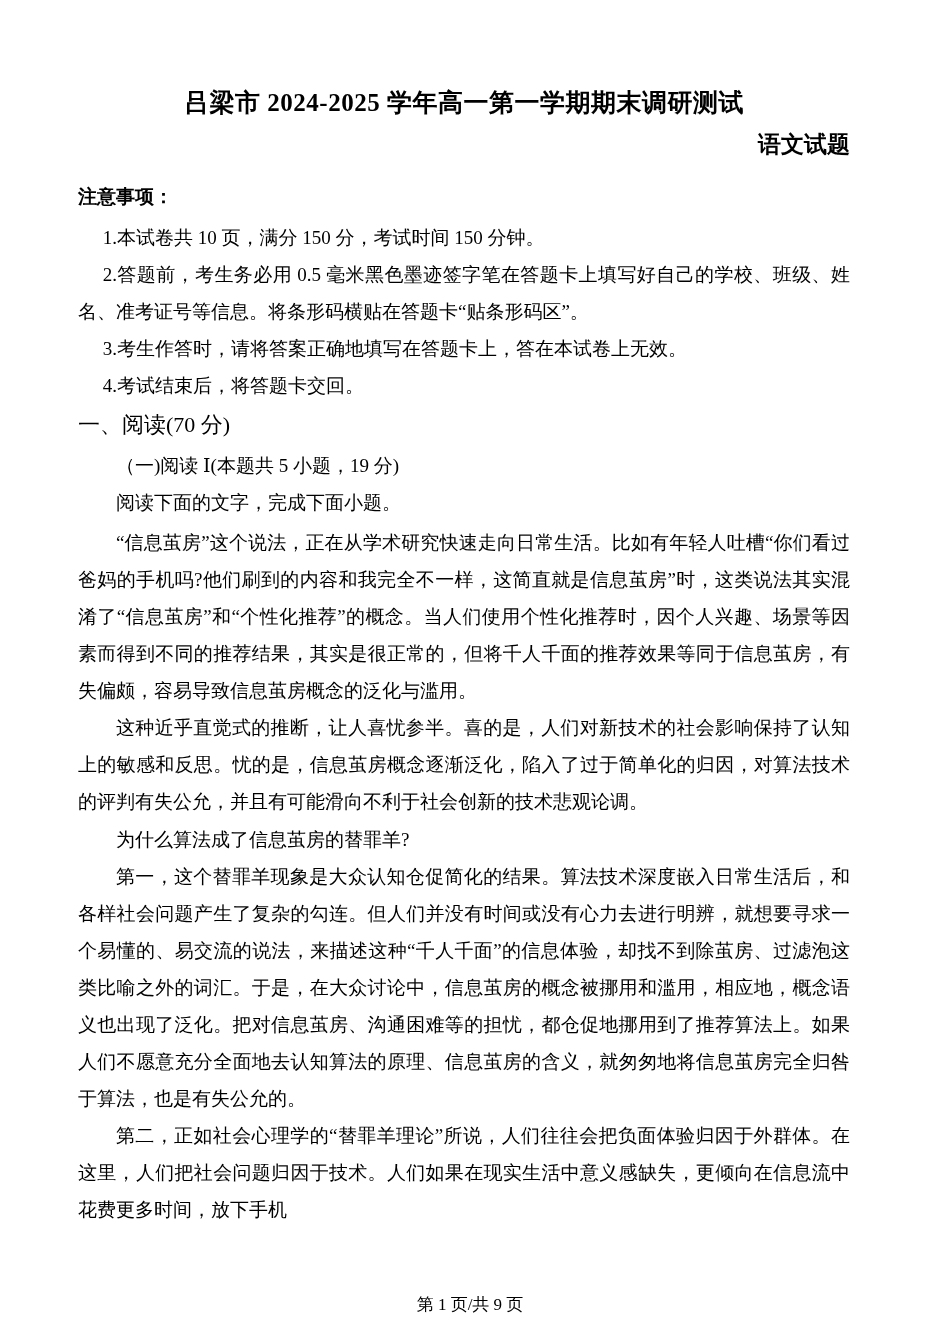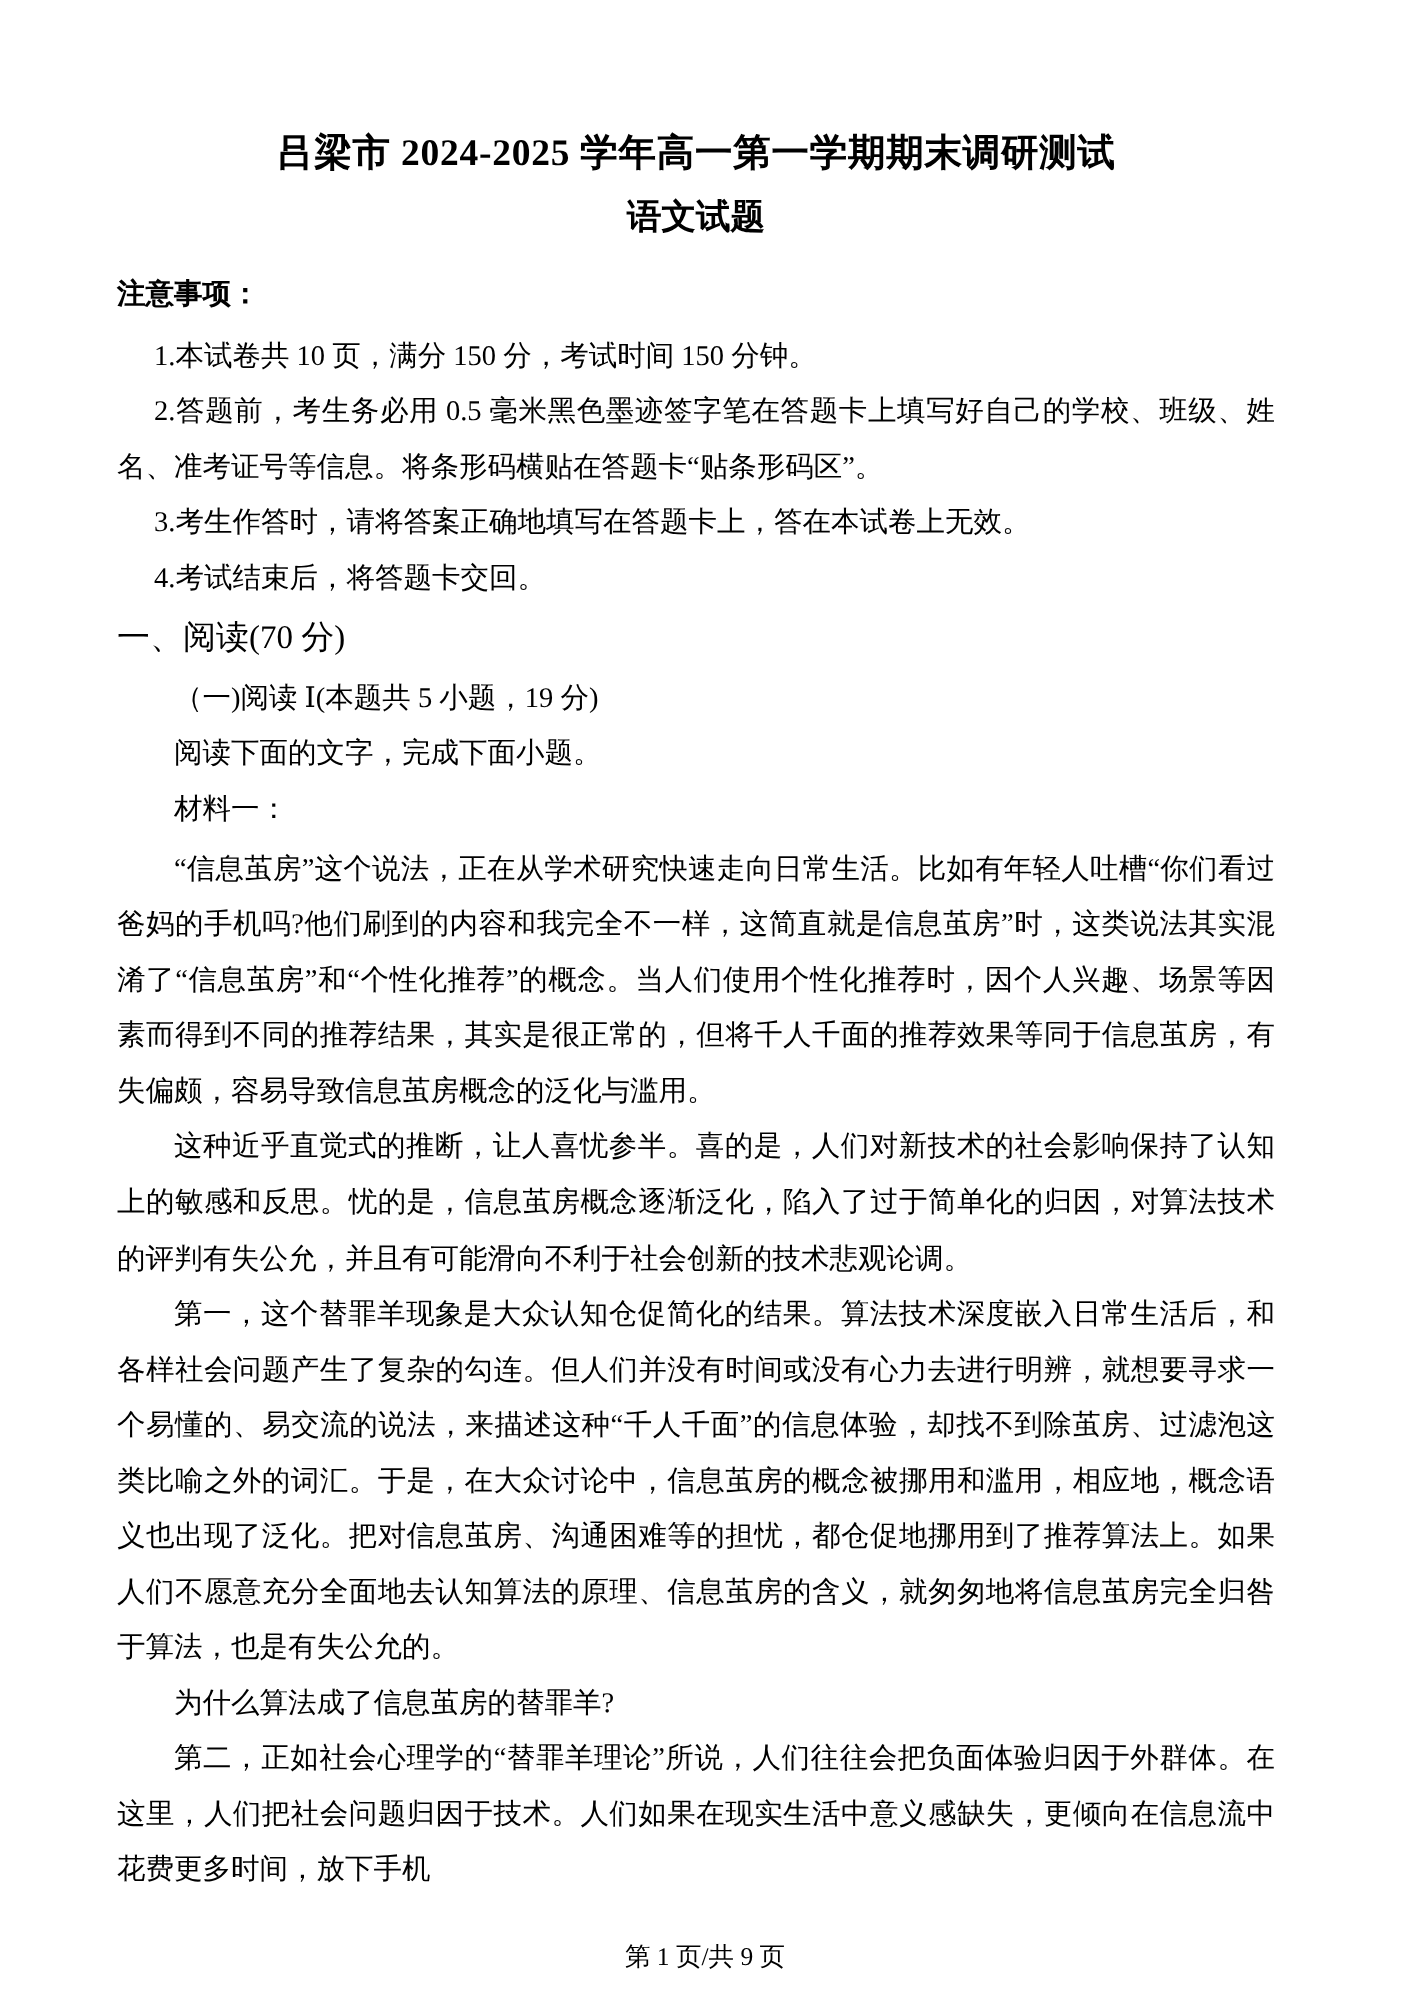--- a/index.html
+++ b/index.html
@@ -23,21 +23,21 @@
   }
   .doc-title {
     text-align: center;
     font-size: 25px;
     font-weight: bold;
     letter-spacing: 0.5px;
     margin: 0 0 6px 0;
     line-height: 1.5;
   }
   .doc-subtitle {
-    text-align: center;
+    text-align: right;
     font-size: 23px;
     font-weight: bold;
     margin: 0 0 18px 0;
     line-height: 1.45;
   }
   .notice-head {
     font-size: 19px;
     font-weight: bold;
     margin: 0 0 4px 0;
     line-height: 1.9;
@@ -93,25 +93,24 @@
   <p class="para indent-half">2.答题前，考生务必用 0.5 毫米黑色墨迹签字笔在答题卡上填写好自己的学校、班级、姓名、准考证号等信息。将条形码横贴在答题卡“贴条形码区”。</p>
   <p class="para indent-half">3.考生作答时，请将答案正确地填写在答题卡上，答在本试卷上无效。</p>
   <p class="para indent-half">4.考试结束后，将答题卡交回。</p>
 
   <div class="section-head">一、阅读(70 分)</div>
 
   <div class="sub-head">（一)阅读 Ⅰ(本题共 5 小题，19 分)</div>
 
   <p class="para indent1">阅读下面的文字，完成下面小题。</p>
 
-  <p class="para indent1">材料一：</p>
 
   <div class="body-block">
     <p class="para indent1">“信息茧房”这个说法，正在从学术研究快速走向日常生活。比如有年轻人吐槽“你们看过爸妈的手机吗?他们刷到的内容和我完全不一样，这简直就是信息茧房”时，这类说法其实混淆了“信息茧房”和“个性化推荐”的概念。当人们使用个性化推荐时，因个人兴趣、场景等因素而得到不同的推荐结果，其实是很正常的，但将千人千面的推荐效果等同于信息茧房，有失偏颇，容易导致信息茧房概念的泛化与滥用。</p>
     <p class="para indent1">这种近乎直觉式的推断，让人喜忧参半。喜的是，人们对新技术的社会影响保持了认知上的敏感和反思。忧的是，信息茧房概念逐渐泛化，陷入了过于简单化的归因，对算法技术的评判有失公允，并且有可能滑向不利于社会创新的技术悲观论调。</p>
+    <p class="para indent1">为什么算法成了信息茧房的替罪羊?</p>
     <p class="para indent1">第一，这个替罪羊现象是大众认知仓促简化的结果。算法技术深度嵌入日常生活后，和各样社会问题产生了复杂的勾连。但人们并没有时间或没有心力去进行明辨，就想要寻求一个易懂的、易交流的说法，来描述这种“千人千面”的信息体验，却找不到除茧房、过滤泡这类比喻之外的词汇。于是，在大众讨论中，信息茧房的概念被挪用和滥用，相应地，概念语义也出现了泛化。把对信息茧房、沟通困难等的担忧，都仓促地挪用到了推荐算法上。如果人们不愿意充分全面地去认知算法的原理、信息茧房的含义，就匆匆地将信息茧房完全归咎于算法，也是有失公允的。</p>
-    <p class="para indent1">为什么算法成了信息茧房的替罪羊?</p>
     <p class="para indent1">第二，正如社会心理学的“替罪羊理论”所说，人们往往会把负面体验归因于外群体。在这里，人们把社会问题归因于技术。人们如果在现实生活中意义感缺失，更倾向在信息流中花费更多时间，放下手机</p>
   </div>
 
   <div class="footer">第 1 页/共 9 页</div>
 
 </div>
 
 </body></html>

